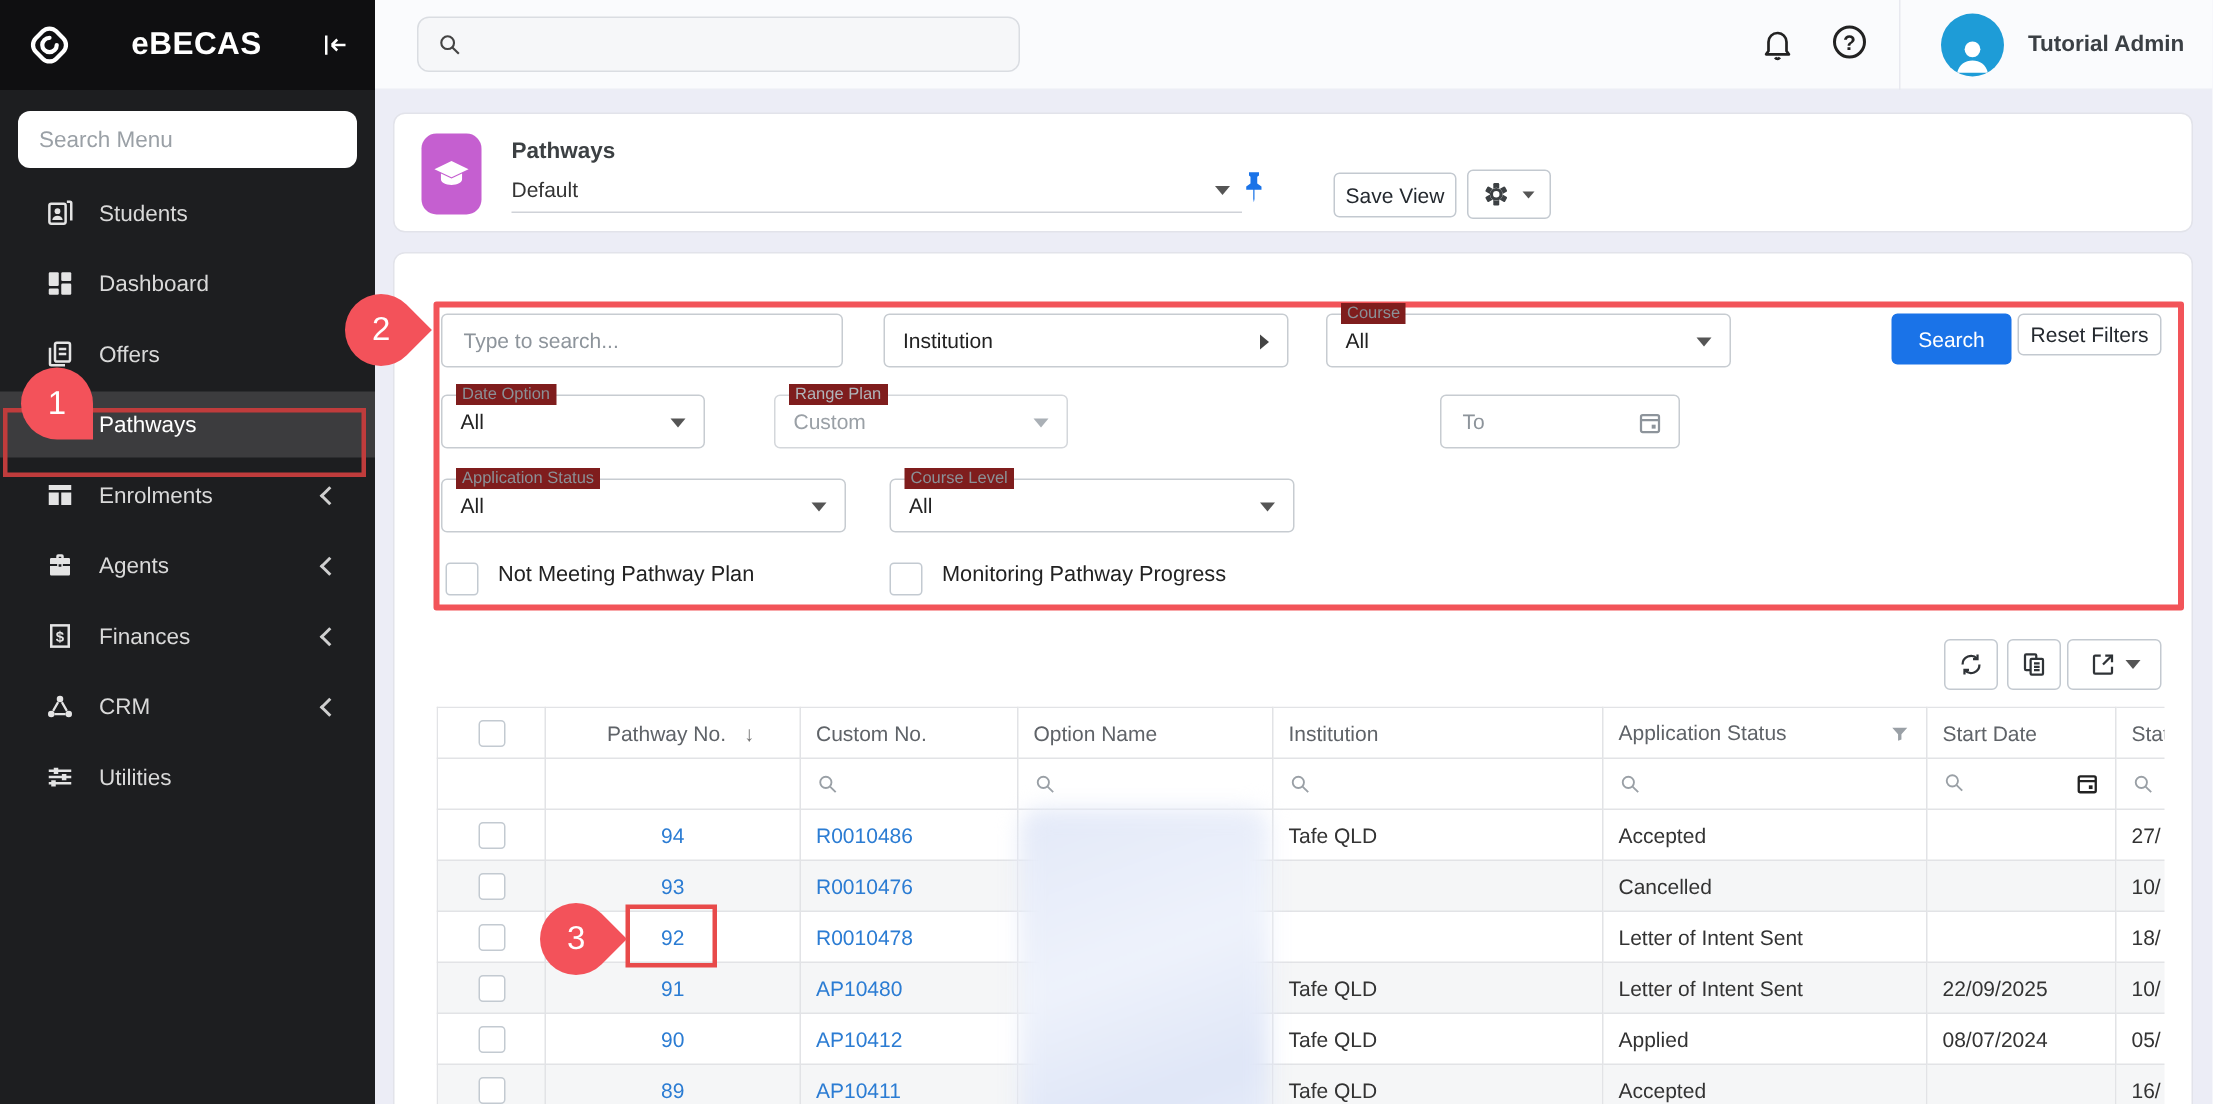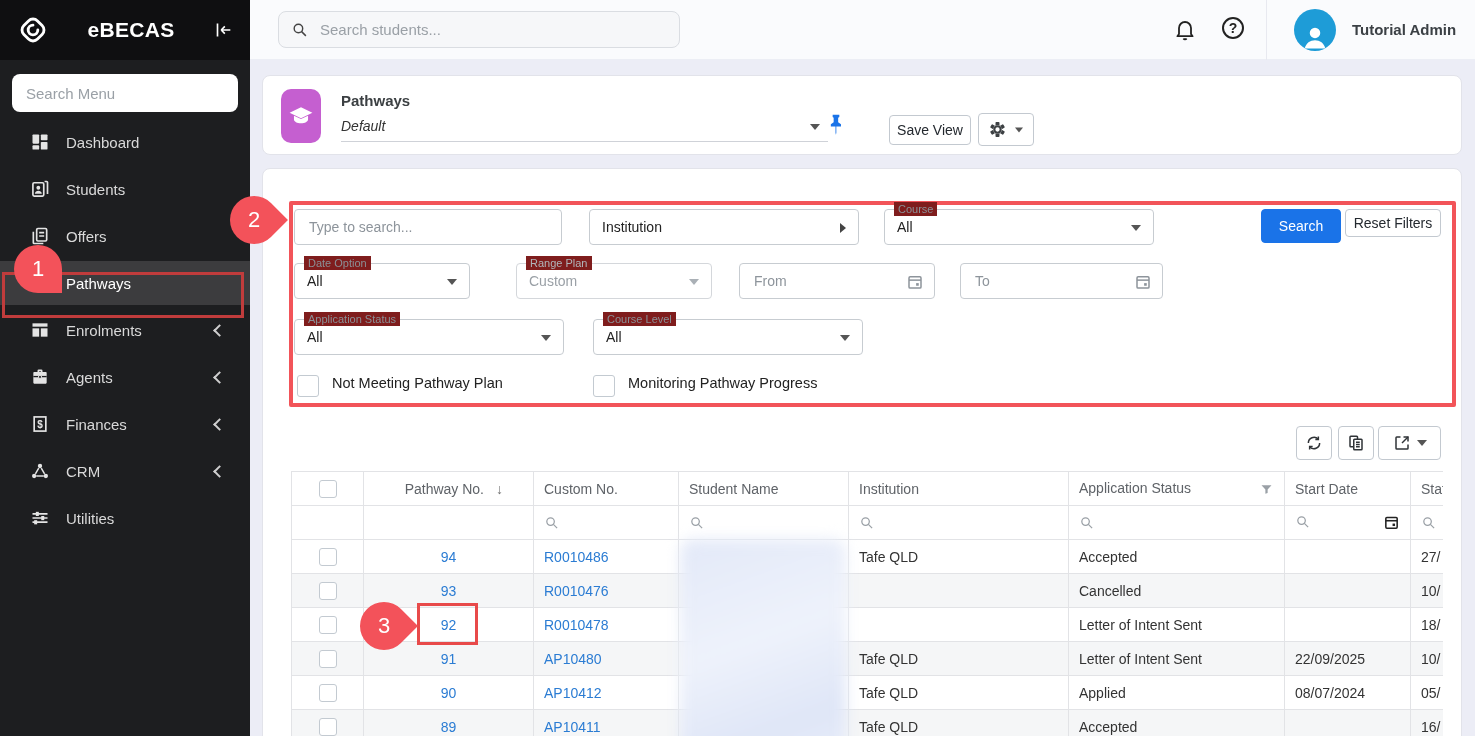--- a/index.html
+++ b/index.html
@@ -41,21 +41,21 @@
   
   .card { position:absolute; left:262px; width:1200px; background:#fff; border:1px solid #e2e3ea; border-radius:8px; }
   .header-card { top:75px; height:80px; }
   .body-card { top:168px; height:640px; overflow:hidden; }
 
   
   .module-icon { position:absolute; left:18px; top:13px; width:40px; height:54px; border-radius:10px; background:#c55fd0; color:#fff; display:flex; align-items:center; justify-content:center; }
   .module-icon svg { width:26px; height:26px; }
   .module-title { position:absolute; left:78px; top:16px; font-size:15px; font-weight:bold; color:#3c4043; }
   .view-select { position:absolute; left:78px; top:36px; width:487px; height:30px; border-bottom:1px solid #cfd2d8; cursor:pointer; }
-  .view-select .vs-value { position:absolute; left:0; top:6px; font-size:14px; color:#333;font-style:italic; }
+  .view-select .vs-value { position:absolute; left:0; top:6px; font-size:14px; color:#333; }
   .caret-down { width:0; height:0; border-left:5px solid transparent; border-right:5px solid transparent; border-top:6px solid #555; }
   .vs-caret { position:absolute; right:8px; top:12px; }
   .pin-btn { position:absolute; left:563px; top:38px; width:20px; height:26px; cursor:pointer; }
   .btn { font-family:inherit; font-size:14px; border-radius:4px; cursor:pointer; display:flex; align-items:center; justify-content:center; }
   .btn-outline { background:#fff; border:1px solid #c3c9d0; color:#24292f; }
   .btn-primary { background:#1a73e8; border:1px solid #1a73e8; color:#fff; }
   .save-view-btn { position:absolute; left:626px; top:39px; width:82px; height:30px; }
   .gear-btn { position:absolute; left:715px; top:37px; width:56px; height:33px; gap:7px; }
   .gear-btn svg { width:19px; height:19px; color:#3c4043; }
   .gear-btn .caret-down { border-top-color:#555; transform:scale(.8); }
@@ -131,42 +131,42 @@
     <span class="collapse-btn">
       <svg viewBox="0 0 24 24" fill="none" stroke="#fff" stroke-width="1.8">
         <path d="M6 5v14M20 12H10m0 0 4-4m-4 4 4 4"></path>
       </svg>
     </span>
   </div>
   <input class="menu-search" placeholder="Search Menu" style="">
   <nav id="menu">
       <div class="menu-item">
         <span class="mi-icon">
+          <svg viewBox="0 0 24 24">
+            <rect x="3.5" y="4.5" width="13" height="16" rx="1.5" fill="none" stroke="currentColor" stroke-width="2"></rect>
+            <path d="M17.5 3H20a1 1 0 0 1 1 1v14" fill="none" stroke="currentColor" stroke-width="2"></path>
+            <circle cx="10" cy="10.5" r="2.3" fill="currentColor"></circle>
+            <path d="M5.8 17.6c.4-2.3 2.2-3.4 4.2-3.4s3.8 1.1 4.2 3.4z" fill="currentColor"></path>
+          </svg>
+        </span>
+        <span class="mi-label">Students</span>
+      </div>
+      <div class="menu-item">
+        <span class="mi-icon">
           <svg viewBox="0 0 24 24" fill="currentColor">
             <rect x="3" y="3" width="8" height="11" rx="1"></rect>
             <rect x="13" y="3" width="8" height="7" rx="1"></rect>
             <rect x="3" y="16" width="8" height="5" rx="1"></rect>
             <rect x="13" y="12" width="8" height="9" rx="1"></rect>
           </svg>
         </span>
         <span class="mi-label">Dashboard</span>
       </div>
       <div class="menu-item">
         <span class="mi-icon">
-          <svg viewBox="0 0 24 24">
-            <rect x="3.5" y="4.5" width="13" height="16" rx="1.5" fill="none" stroke="currentColor" stroke-width="2"></rect>
-            <path d="M17.5 3H20a1 1 0 0 1 1 1v14" fill="none" stroke="currentColor" stroke-width="2"></path>
-            <circle cx="10" cy="10.5" r="2.3" fill="currentColor"></circle>
-            <path d="M5.8 17.6c.4-2.3 2.2-3.4 4.2-3.4s3.8 1.1 4.2 3.4z" fill="currentColor"></path>
-          </svg>
-        </span>
-        <span class="mi-label">Students</span>
-      </div>
-      <div class="menu-item">
-        <span class="mi-icon">
           <svg viewBox="0 0 24 24" fill="none" stroke="currentColor" stroke-width="2">
             <rect x="8" y="3" width="12" height="15" rx="1.5"></rect>
             <path d="M16 21H5a1 1 0 0 1-1-1V7"></path>
             <path d="M11 8h6M11 12h6"></path>
           </svg>
         </span>
         <span class="mi-label">Offers</span>
       </div>
       <div class="menu-item active">
         <span class="mi-icon">
@@ -234,21 +234,20 @@
       </div>
     </nav>
 </aside>
 
 <header class="topbar">
   <div class="student-search">
     <svg viewBox="0 0 24 24" fill="none" stroke="currentColor" stroke-width="2">
         <circle cx="10.5" cy="10.5" r="6"></circle>
         <path d="M15 15l6 6"></path>
       </svg>
-    <input placeholder="Search students..." style="">
   </div>
   <span class="top-icon" style="left:923px">
     <svg viewBox="0 0 24 24" fill="none" stroke="currentColor" stroke-width="1.8">
         <path d="M6 17v-6a6 6 0 0 1 12 0v6l1.6 2.2H4.4z" stroke-linejoin="round"></path>
         <path d="M10.4 21.4a1.9 1.9 0 0 0 3.2 0"></path>
       </svg>
   </span>
   <span class="top-icon help-icon" style="left:972px">?</span>
   <span class="top-divider"></span>
   <span class="avatar">
@@ -314,31 +313,21 @@
     <div class="tf" style="left:1px;top:58px;width:176px">
       <span class="flabel">Date Option</span>
       <span class="fvalue">All</span>
       <span class="caret-down"></span>
     </div>
     <div class="tf disabled" style="left:223px;top:58px;width:196px">
       <span class="flabel">Range Plan</span>
       <span class="fvalue">Custom</span>
       <span class="caret-down"></span>
     </div>
-    <div class="tf" style="left:446px;top:58px;width:196px">
-      <input placeholder="From" style="">
-      <span class="cal-icon">
-        <svg viewBox="0 0 24 24" fill="none" stroke="currentColor" stroke-width="2">
-            <rect x="4" y="5" width="16" height="15" rx="1.5"></rect>
-            <path d="M4 9.5h16"></path>
-            <rect x="13.5" y="13.5" width="3.5" height="3.5" fill="currentColor" stroke="none"></rect>
-          </svg>
-      </span>
-    </div>
-    <div class="tf" style="left:667px;top:58px;width:203px">
+    <div class="tf" style="left:667px;top:58px;width:160px">
       <input placeholder="To" style="">
       <span class="cal-icon">
         <svg viewBox="0 0 24 24" fill="none" stroke="currentColor" stroke-width="2">
             <rect x="4" y="5" width="16" height="15" rx="1.5"></rect>
             <path d="M4 9.5h16"></path>
             <rect x="13.5" y="13.5" width="3.5" height="3.5" fill="currentColor" stroke="none"></rect>
           </svg>
       </span>
     </div>
 
@@ -399,21 +388,21 @@
           <col style="width:126px">
           <col style="width:110px">
         </colgroup>
         <thead>
           <tr>
             <th>
               <div class="cb"></div>
             </th>
             <th class="h-right"><span>Pathway No.</span><span class="sort-arrow">↓</span></th>
             <th class=""><span>Custom No.</span></th>
-            <th class=""><span>Student Name</span></th>
+            <th class=""><span>Option Name</span></th>
             <th class=""><span>Institution</span></th>
             <th class=""><span>Application Status</span><span class="funnel">
                 <svg viewBox="0 0 24 24" fill="currentColor">
                   <path d="M4 5h16l-6.2 7v5.6l-3.6 1.2V12z"></path>
                 </svg>
               </span></th>
             <th class=""><span>Start Date</span></th>
             <th class=""><span>Status Date</span></th>
           </tr>
           <tr>

